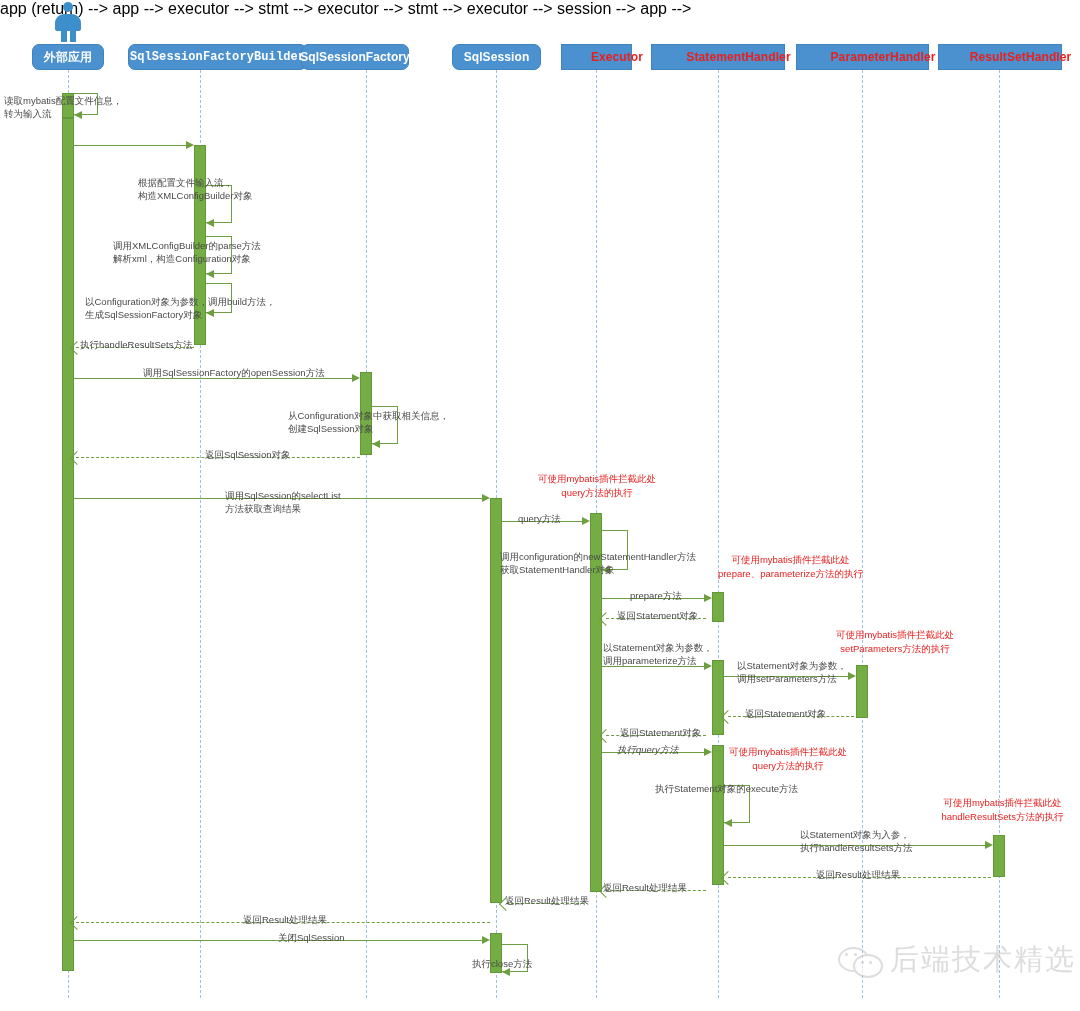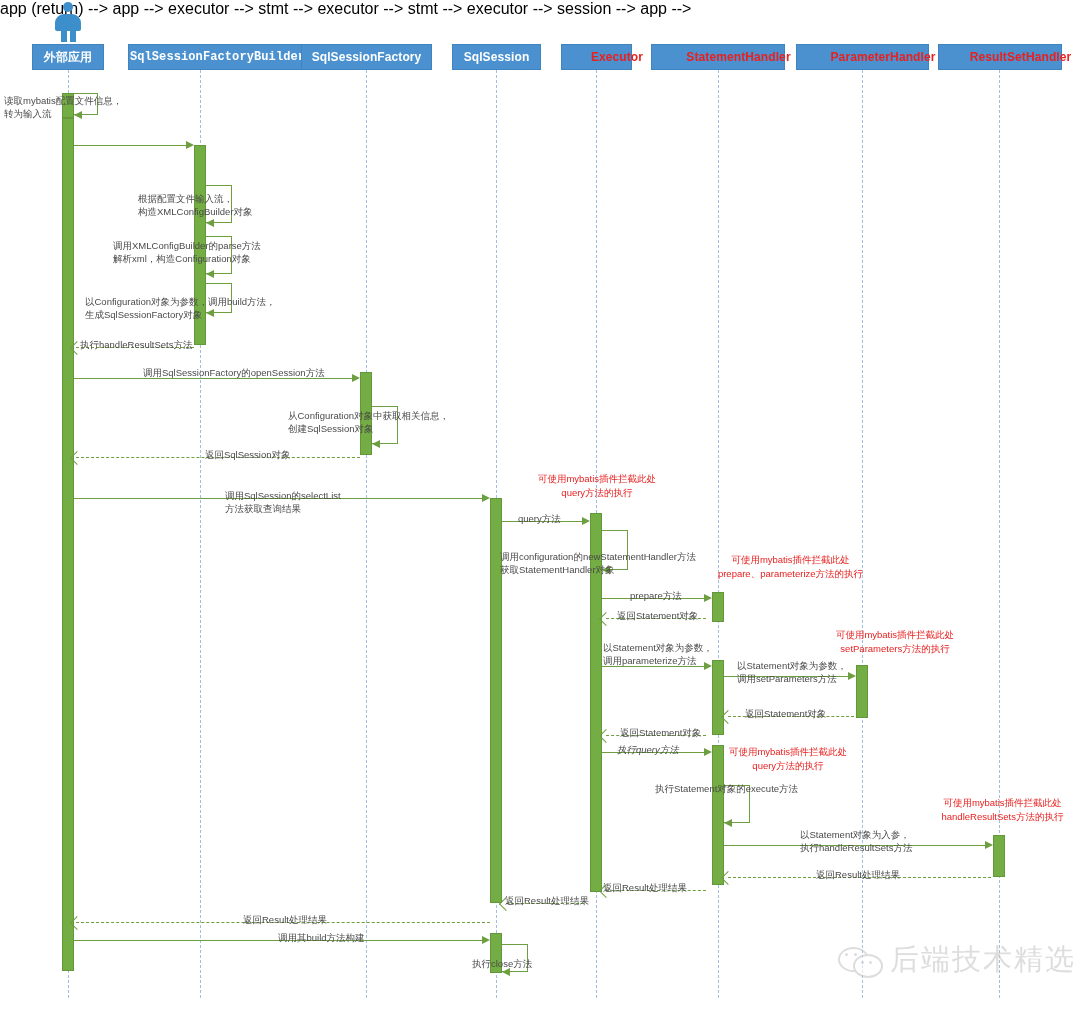--- a/index.html
+++ b/index.html
@@ -11,21 +11,21 @@
   .actor .head{position:absolute;left:12px;top:0;width:10px;height:10px;border-radius:50%;background:#3d8fcc;}
   .actor .body{position:absolute;left:4px;top:12px;width:26px;height:17px;background:#3d8fcc;
                border-radius:9px 9px 2px 2px;}
   .actor .legL{position:absolute;left:10px;top:27px;width:6px;height:13px;background:#3d8fcc;}
   .actor .legR{position:absolute;left:19px;top:27px;width:6px;height:13px;background:#3d8fcc;}
 
   
   .phead{position:absolute;height:26px;background:#4b91cf;border:1px solid #3f83bf;
          display:flex;align-items:center;justify-content:center;box-sizing:border-box;
          font-size:12px;font-weight:bold;letter-spacing:.1px;white-space:nowrap;}
-  .phead.white{color:#ffffff;}
+  .phead.white{color:#ffffff;border-radius:7px;}
   .phead.red{color:#e8201f;padding-left:41px;}
 
   
   .lifeline{position:absolute;width:0;border-left:1px dashed #9dbfe0;}
 
   
   .act{position:absolute;width:12px;background:#74ad43;border:1px solid #63983a;box-sizing:border-box;}
 
   
   .msg{position:absolute;height:0;border-top:1px solid #6d9e3f;}
@@ -65,21 +65,21 @@
   <div class="actor" style="left:51px;top:2px;">
     <div class="head"></div>
     <div class="body"></div>
     <div class="legL"></div>
     <div class="legR"></div>
   </div>
 
   
   <div class="phead white" style="left:32px;top:44px;width:72px;">外部应用</div>
   <div class="phead white" style="left:128px;top:44px;width:179px;font-family:Liberation Mono, monospace;">SqlSessionFactoryBuilder</div>
-  <div class="phead white" style="left:301px;top:44px;width:131px;">SqlSessionFactory</div>
+  <div class="phead white" style="left:301px;top:44px;width:108px;">SqlSessionFactory</div>
   <div class="phead white" style="left:452px;top:44px;width:89px;">SqlSession</div>
   <div class="phead red" style="left:561px;top:44px;width:71px;">Executor</div>
   <div class="phead red" style="left:651px;top:44px;width:134px;">StatementHandler</div>
   <div class="phead red" style="left:796px;top:44px;width:133px;">ParameterHandler</div>
   <div class="phead red" style="left:938px;top:44px;width:124px;">ResultSetHandler</div>
 
   
   <div class="lifeline" style="left:68px;top:70px;height:928px;"></div>
   <div class="lifeline" style="left:200px;top:70px;height:928px;"></div>
   <div class="lifeline" style="left:366px;top:70px;height:928px;"></div>
@@ -119,21 +119,21 @@
   <div class="lbl" style="left:4px;top:94px;">读取mybatis配置文件信息，
 转为输入流</div>
 
   
   <div class="msg" style="left:74px;top:145px;width:114px;"></div>
   <div class="arrowR" style="left:186px;top:141px;"></div>
 
   
   <div class="self" style="left:206px;top:185px;width:26px;height:38px;"></div>
   <div class="arrowL" style="left:206px;top:219px;"></div>
-  <div class="lbl" style="left:138px;top:192px;">根据配置文件输入流，
+  <div class="lbl" style="left:138px;top:176px;">根据配置文件输入流，
 构造XMLConfigBuilder对象</div>
 
   
   <div class="self" style="left:206px;top:236px;width:26px;height:38px;"></div>
   <div class="arrowL" style="left:206px;top:270px;"></div>
   <div class="lbl" style="left:113px;top:239px;">调用XMLConfigBuilder的parse方法
 解析xml，构造Configuration对象</div>
 
   
   <div class="self" style="left:206px;top:283px;width:26px;height:30px;"></div>
@@ -263,21 +263,21 @@
   <div class="lbl" style="left:505px;top:894px;">返回Result处理结果</div>
 
    app --&gt;
   <div class="msg dash" style="left:76px;top:922px;width:414px;"></div>
   <div class="arrowLopen" style="left:72px;top:918px;"></div>
   <div class="lbl" style="left:243px;top:913px;">返回Result处理结果</div>
 
   
   <div class="msg" style="left:74px;top:940px;width:410px;"></div>
   <div class="arrowR" style="left:482px;top:936px;"></div>
-  <div class="lbl" style="left:278px;top:931px;">调用其build方法构建</div>
+  <div class="lbl" style="left:278px;top:931px;">关闭SqlSession</div>
 
   
   <div class="self" style="left:502px;top:944px;width:26px;height:28px;"></div>
   <div class="arrowL" style="left:502px;top:968px;"></div>
   <div class="lbl" style="left:472px;top:957px;">执行close方法</div>
 
   
   <div class="wm" style="left:838px;top:940px;">
     <div class="wx">
       <div class="b1"></div>

